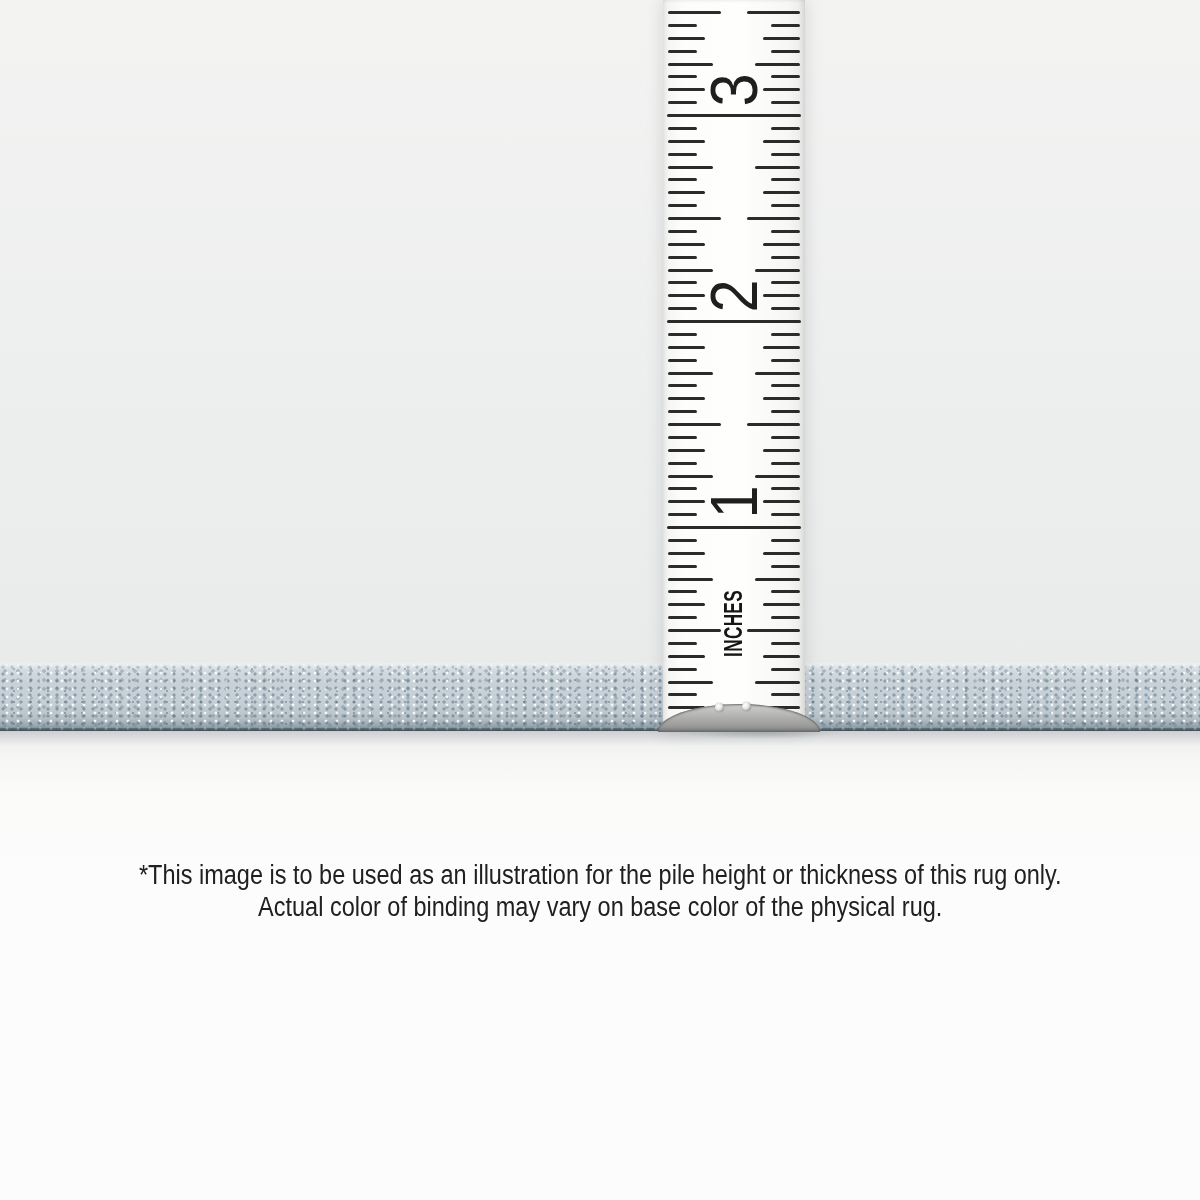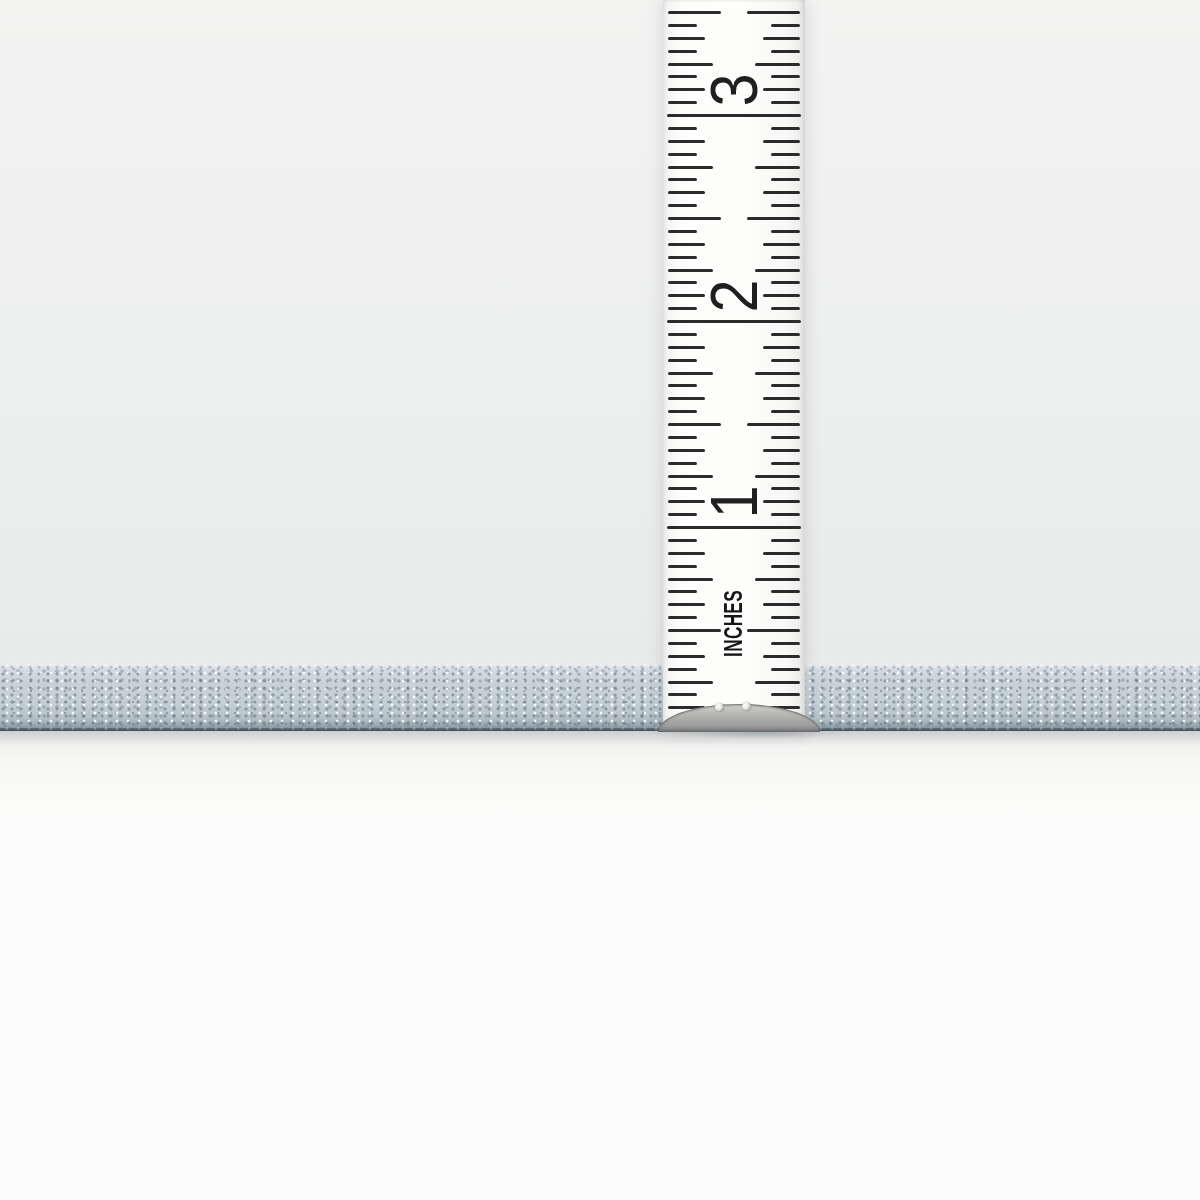--- a/index.html
+++ b/index.html
@@ -239,14 +239,18 @@
       <div class="tick left" style="top: 50px; width: 29px;"></div>
       <div class="tick right" style="top: 50px; width: 29px;"></div>
       <div class="tick left" style="top: 37px; width: 37px;"></div>
       <div class="tick right" style="top: 37px; width: 37px;"></div>
       <div class="tick left" style="top: 24px; width: 29px;"></div>
       <div class="tick right" style="top: 24px; width: 29px;"></div>
       <div class="tick left" style="top: 11px; width: 53px;"></div>
       <div class="tick right" style="top: 11px; width: 53px;"></div>
     </div>
 
+  <div class="caption">
+    <div class="line"><span>*This image is to be used as an illustration for the pile height or thickness of this rug only.</span></div>
+    <div class="line"><span>Actual color of binding may vary on base color of the physical rug.</span></div>
+  </div>
 
 </div>
 
 </body></html>

